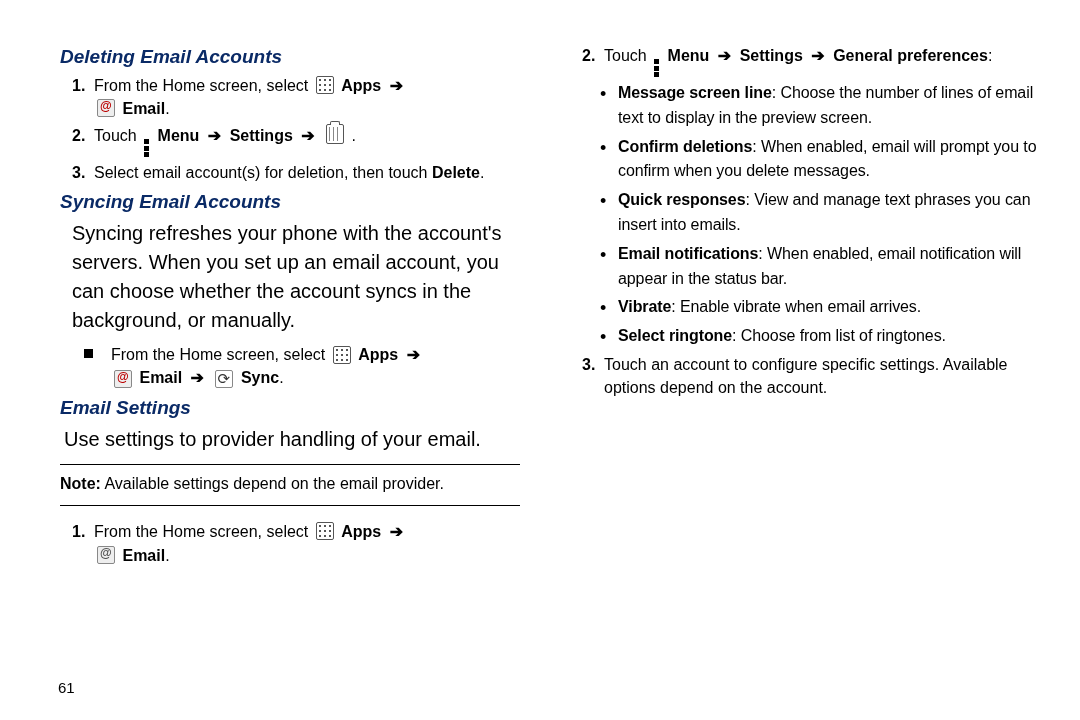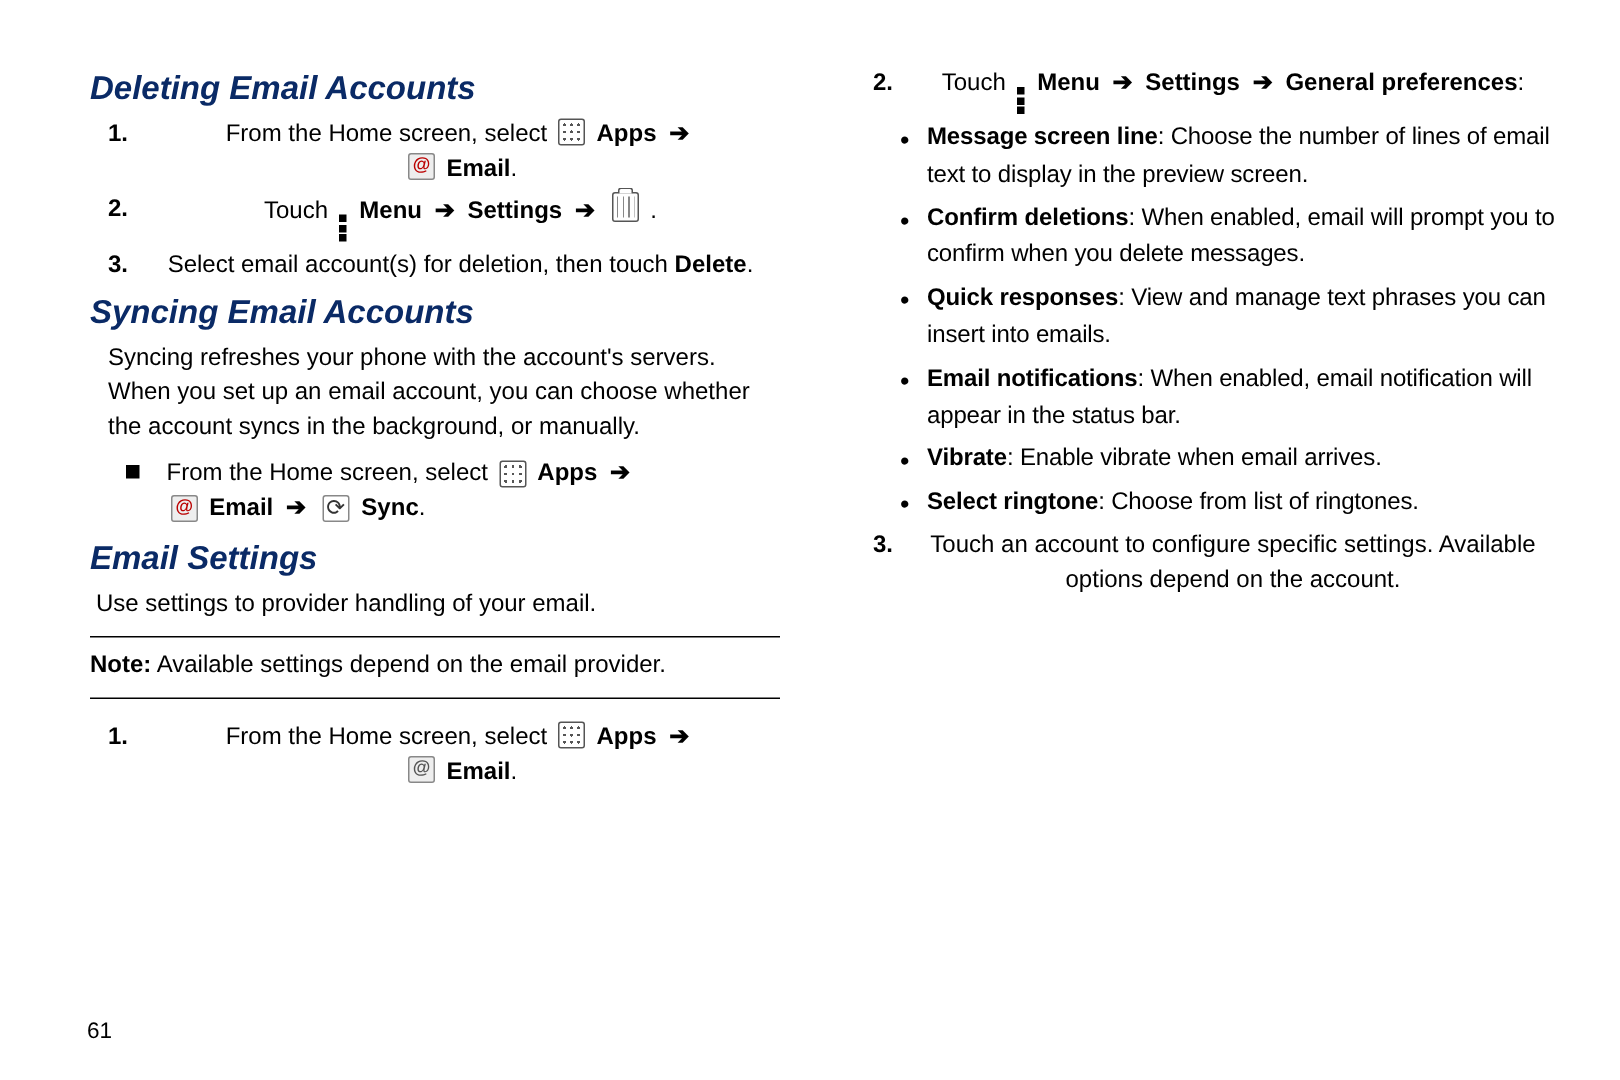--- a/index.html
+++ b/index.html
@@ -23,21 +23,21 @@
     width: 50%;
     box-sizing: border-box;
   }
   .col-left { padding-right: 30px; }
   .col-right { padding-left: 20px; }
 
   .heading {
     font-weight: bold;
     font-style: italic;
     color: #0a2a66;
-    font-size: 22px;
+    font-size: 19px;
     margin: 6px 0 6px 0;
     font-family: Arial, Helvetica, sans-serif;
   }
 
   .ol {
     list-style: none;
     padding: 0;
     margin: 0 0 4px 12px;
   }
   .ol > li {
@@ -45,25 +45,25 @@
     flex-direction: row;
     align-items: flex-start;
     margin: 4px 0;
     font-size: 16px;
     line-height: 1.45;
   }
   .ol > li .num {
     font-weight: bold;
     min-width: 22px;
   }
-  .ol > li .content { flex: 1; text-align: center; }
+  .ol > li .content { flex: 1; }
   .ol > li .content .inline-icon { vertical-align: -3px; }
 
   .para {
-    font-size: 16px;
+    font-size: 20px;
     line-height: 1.45;
     margin: 4px 0 6px 12px;
   }
 
   .bullets {
     list-style: none;
     padding: 0;
     margin: 2px 0 4px 30px;
   }
   .bullets > li {

